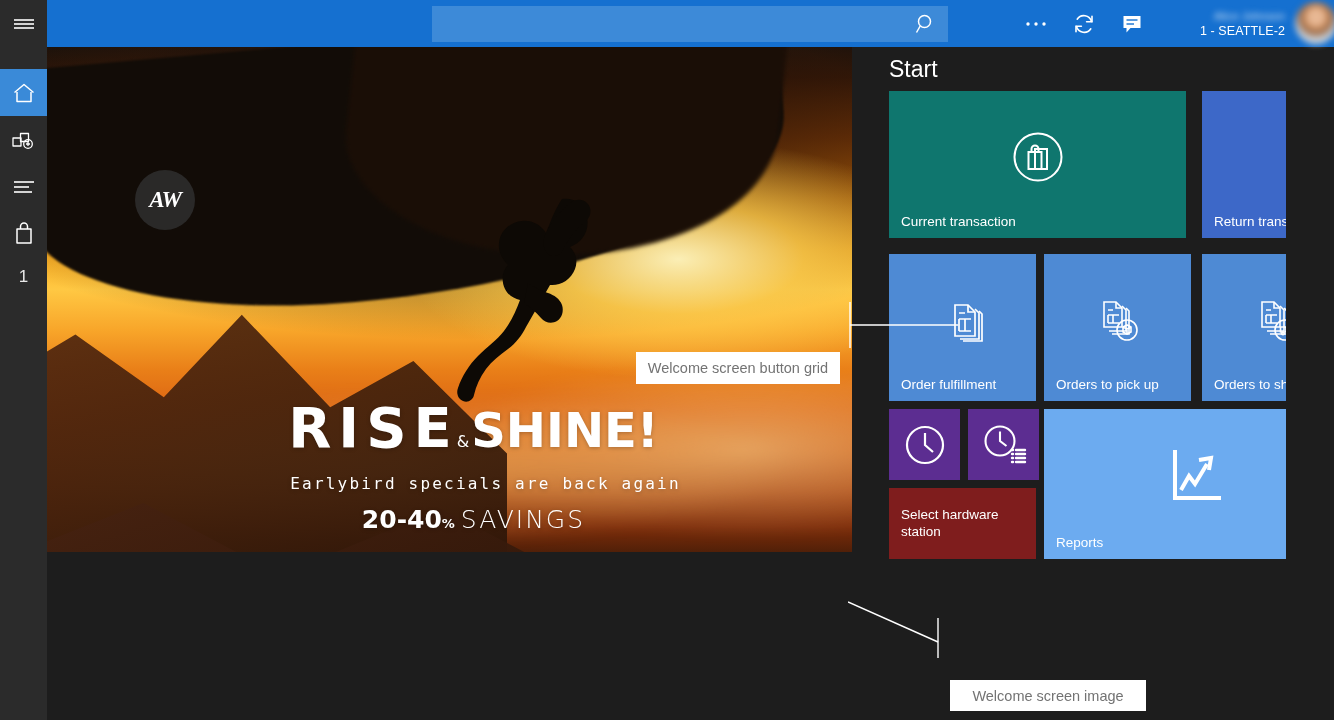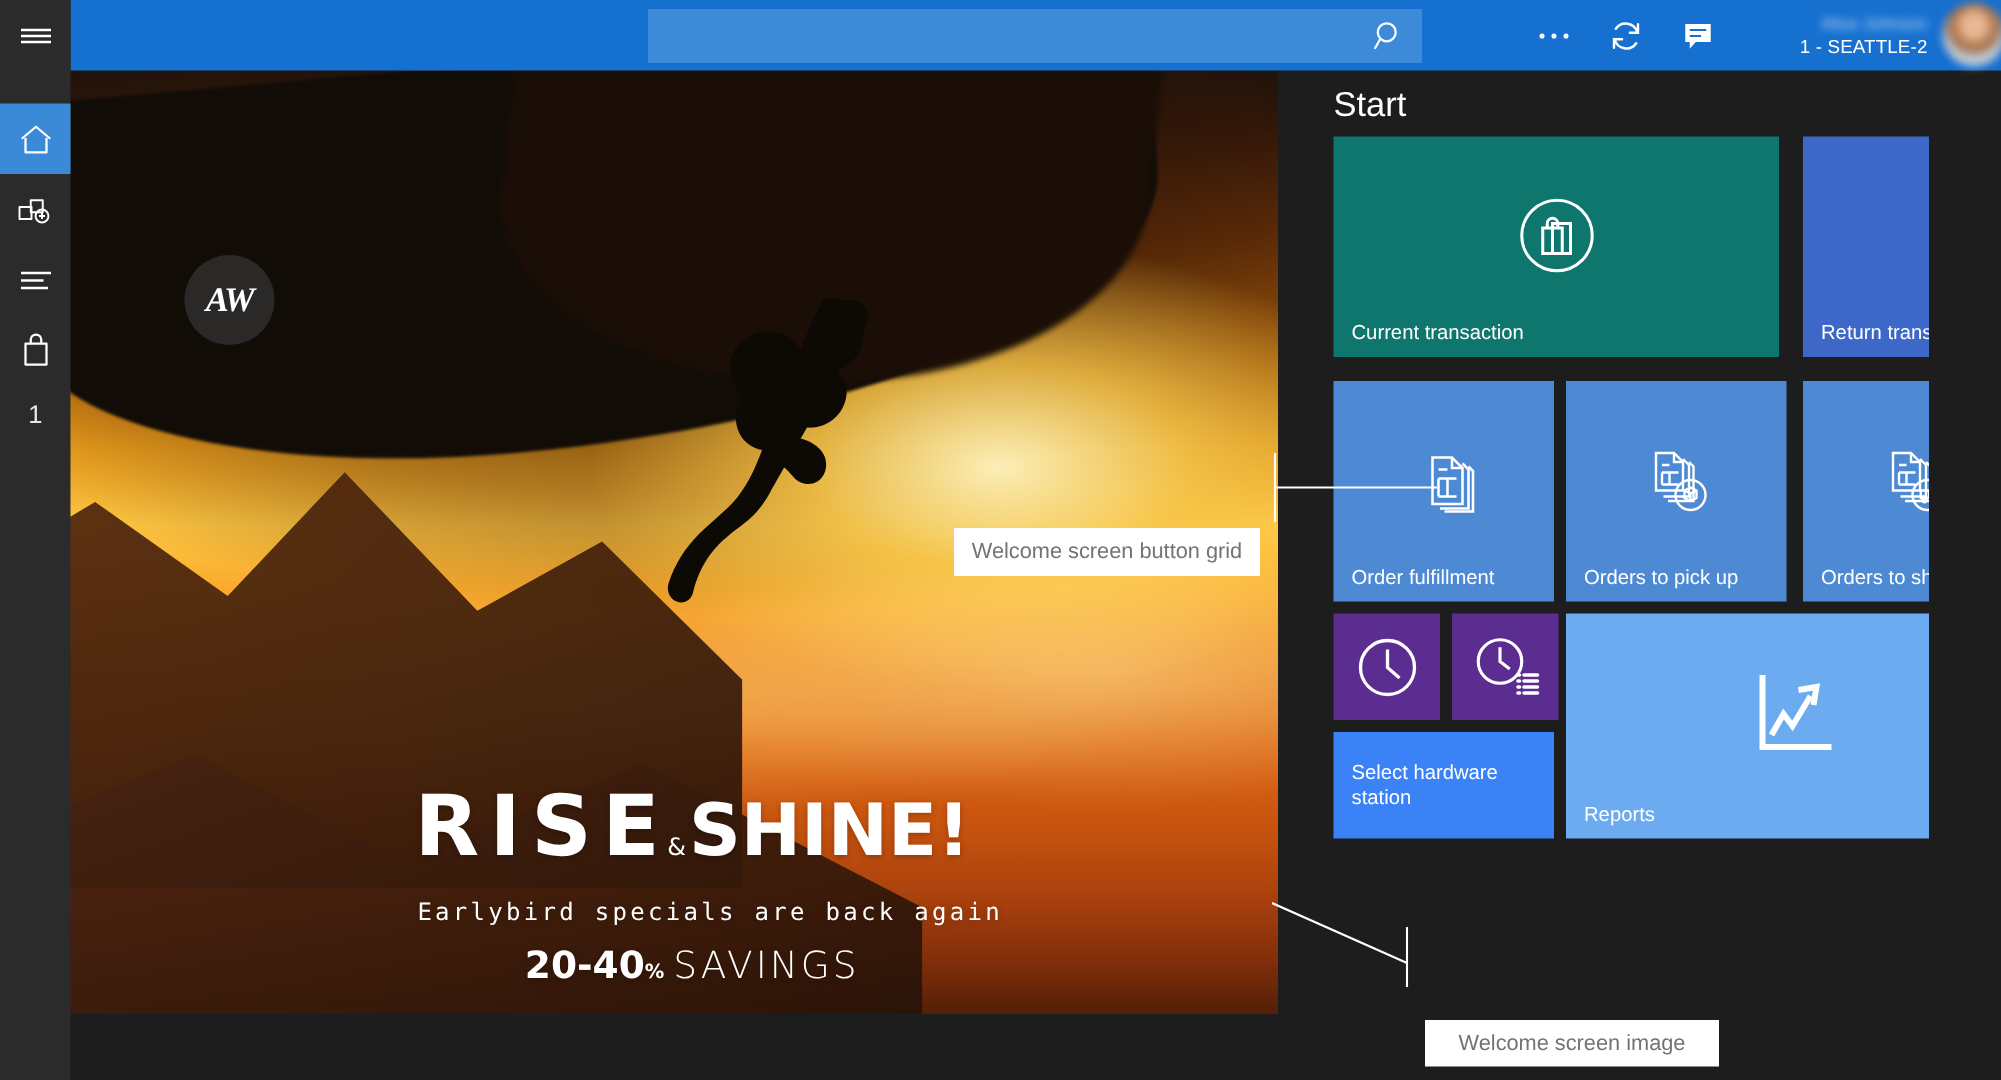--- a/index.html
+++ b/index.html
@@ -94,22 +94,22 @@
   }
   .avatar {
     position: absolute; left: 1248px; top: 2px;
     width: 42px; height: 42px; border-radius: 50%;
     background: radial-gradient(circle at 50% 36%, #e8b894 0 22%, #c98f63 32%, #9c6a46 46%, #c4c9cf 62%, #e9edf1 100%);
     filter: blur(3px);
   }
 
   
   .welcome {
-    position: absolute; left: 35px; top: 47px;
-    width: 853px; height: 629px;
+    position: absolute; left: 47px; top: 47px;
+    width: 853px; height: 505px;
     overflow: hidden;
   }
   .welcome-bg {
     position: absolute; inset: 0;
     background:
       radial-gradient(ellipse 46% 34% at 74% 42%, rgba(255,245,190,.95) 0%, rgba(255,208,80,.72) 32%, rgba(255,150,30,0) 70%),
       radial-gradient(ellipse 90% 50% at 50% 18%, rgba(30,14,6,.92) 0%, rgba(60,26,8,.4) 55%, rgba(0,0,0,0) 80%),
       linear-gradient(180deg,
         #14100c 0%,
         #2a1407 6%,
@@ -495,21 +495,21 @@
                 <line x1="37" y1="34" x2="46" y2="34"></line>
               <line x1="33" y1="38" x2="34" y2="38"></line>
                 <line x1="37" y1="38" x2="46" y2="38"></line>
               <line x1="33" y1="42" x2="34" y2="42"></line>
                 <line x1="37" y1="42" x2="46" y2="42"></line>
             </g>
           </svg>
         </div>
       </div>
 
-      <div class="tile" style="left:0px; top:397px; width:147px; height:71px; background:#3b82f6; justify-content:center;">
+      <div class="tile" style="left:0px; top:397px; width:147px; height:71px; background:#7f1d1d; justify-content:center;">
         <div class="tile-label tile-label-2" style="padding-top:6px;">Select hardware station</div>
       </div>
 
       <div class="tile" style="left:155px; top:318px; width:305px; height:150px; background:#6cabf0;">
         <div class="tile-icon">
           <svg width="72" height="72" viewBox="0 0 72 72" fill="none" stroke="#ffffff" stroke-width="4" stroke-linejoin="miter">
             <path d="M14 10 V58 H60"></path>
             <path d="M20 50 L28 36 L34 44 L46 24"></path>
             <path d="M38 20 L50 18 L48 30"></path>
           </svg>

